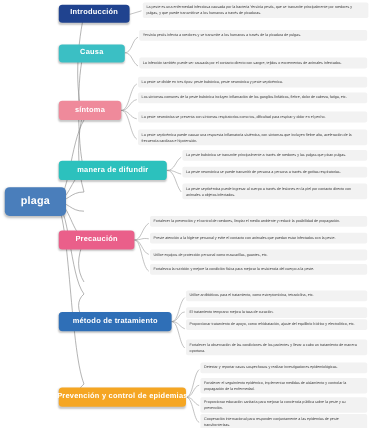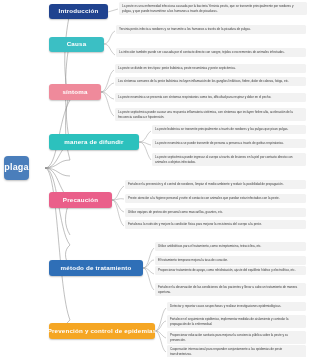--- a/index.html
+++ b/index.html
@@ -97,21 +97,21 @@
       <path d="M143,268 C149,268 149,272 154,274"></path>
       <path d="M143,268 C149,268 149,286 154,290"></path>
 
       <path d="M155,331 C161,331 161,312 166,308"></path>
       <path d="M155,331 C161,331 161,322 166,321"></path>
       <path d="M155,331 C161,331 161,336 166,338"></path>
       <path d="M155,331 C161,331 161,350 166,352"></path>
     </g>
   </svg>
 
-  <div class="node root" style="left:4px;top:156px;width:25px;height:24px;background:#4a7ebb;">
+  <div class="node root" style="left:4px;top:156px;width:51px;height:24px;background:#4a7ebb;">
     <span>plaga</span>
   </div>
 
   <div class="node branch" style="left:49px;top:4px;width:59px;height:15px;background:#20438f;">
     <span>Introducción</span>
   </div>
   <div class="leaf" style="left:119px;top:2px;width:188px;">La peste es una enfermedad infecciosa causada por la bacteria Yersinia pestis, que se transmite principalmente por roedores y pulgas, y que puede transmitirse a los humanos a través de picaduras.</div>
 
   <div class="node branch" style="left:49px;top:37px;width:55px;height:15px;background:#3bbfc4;">
     <span>Causa</span>

